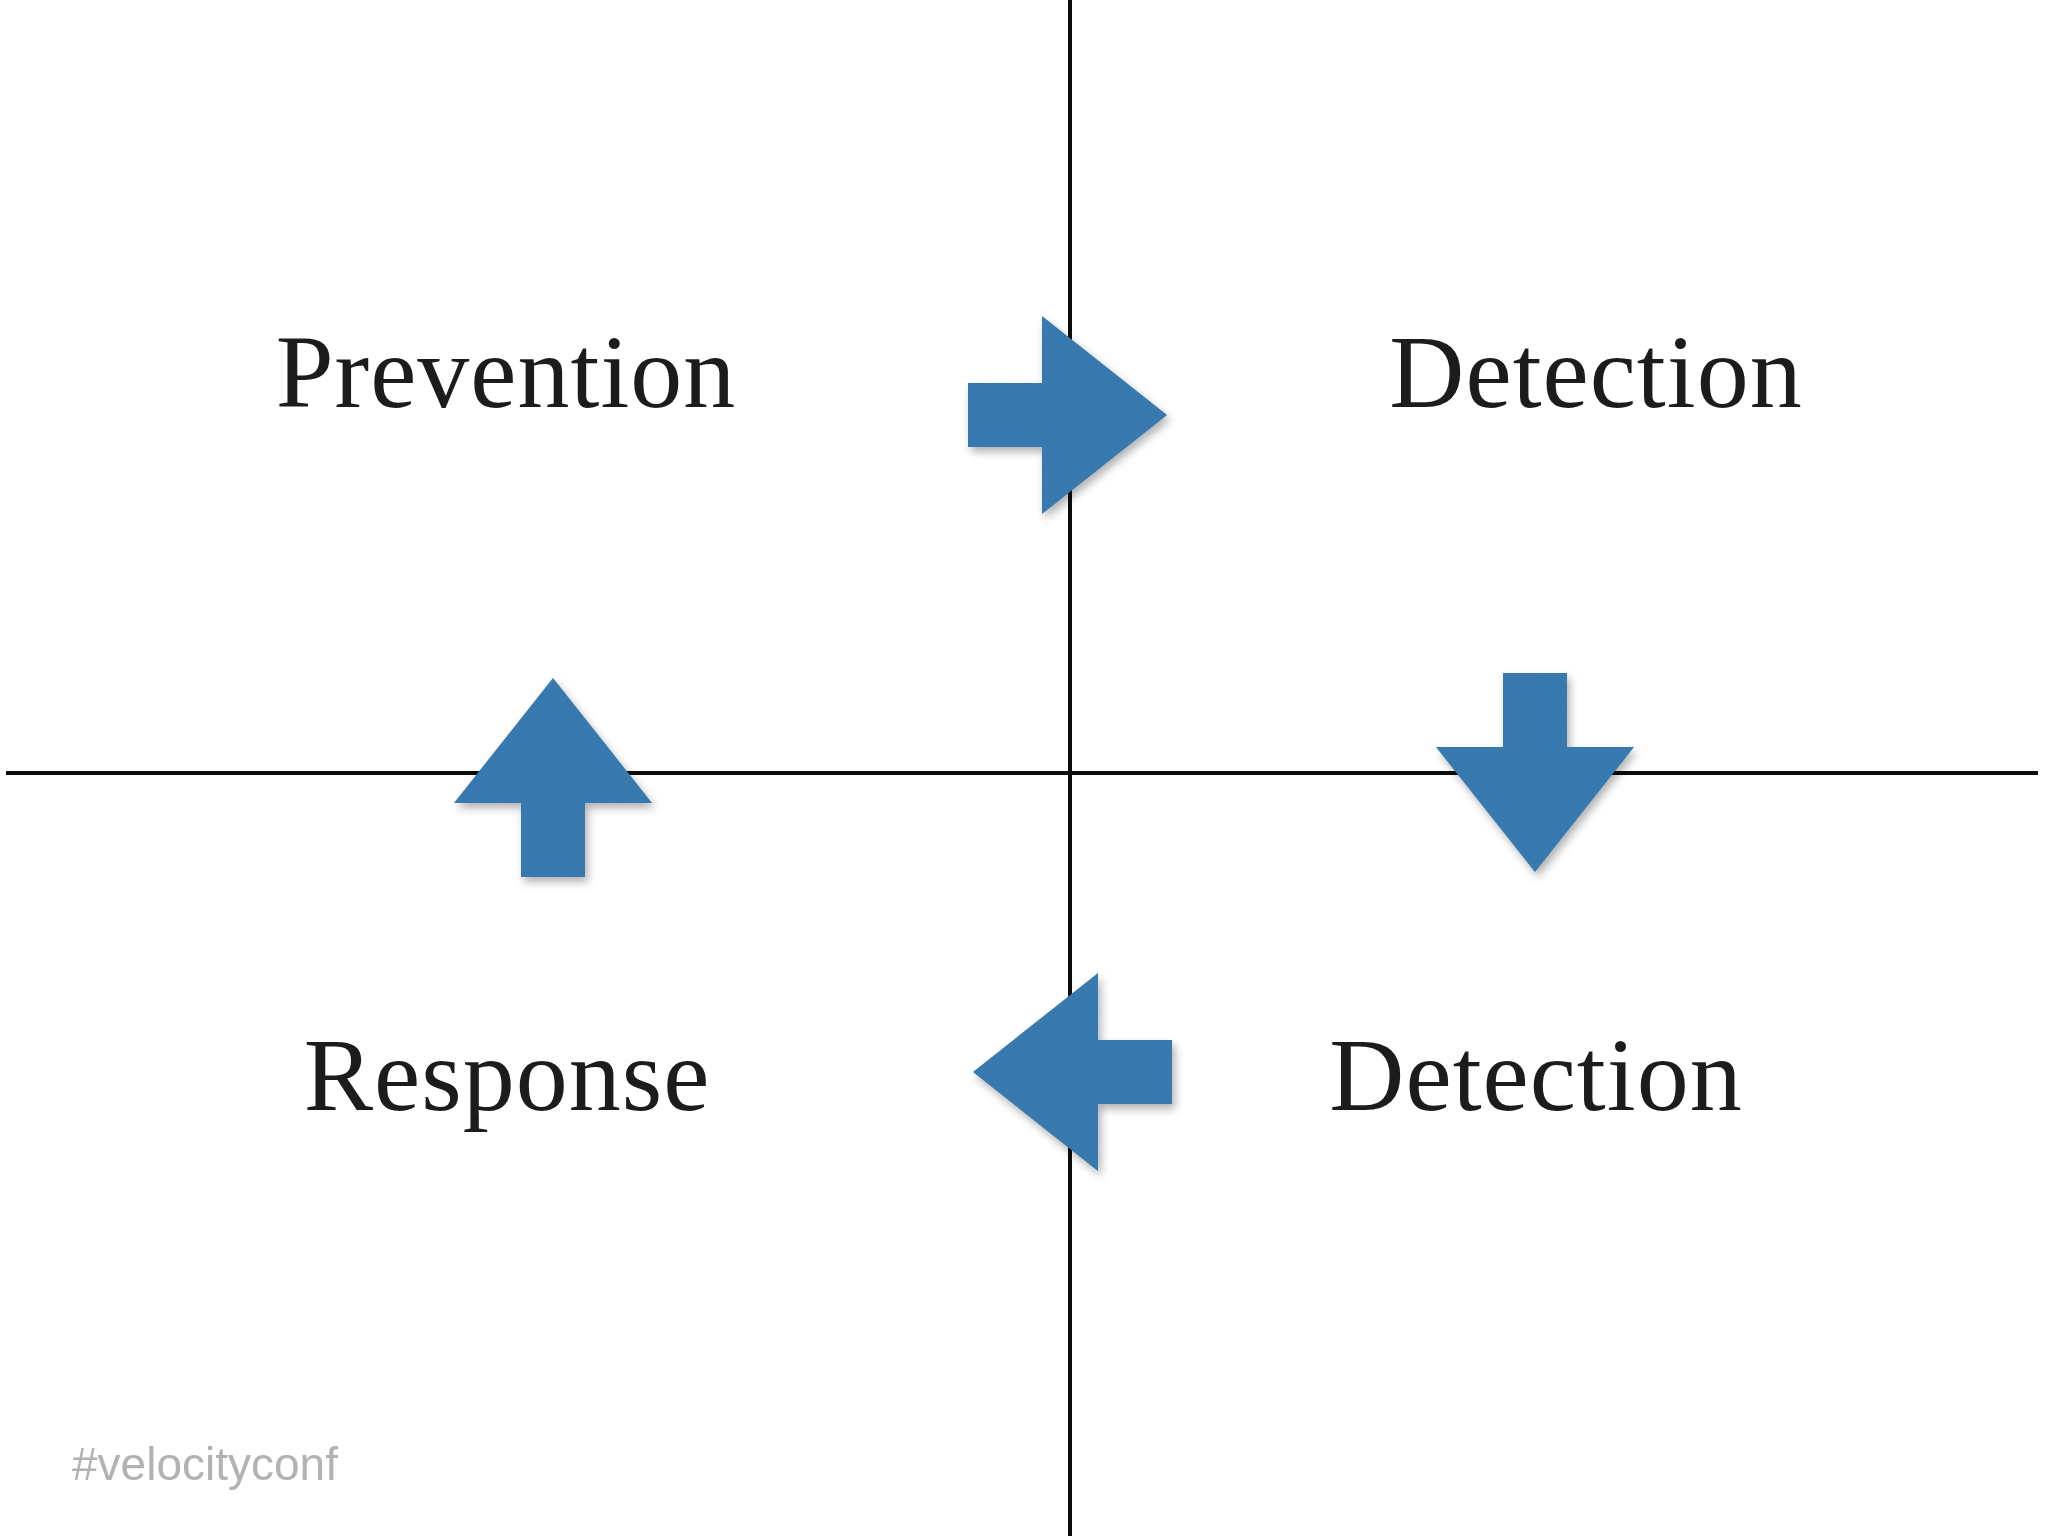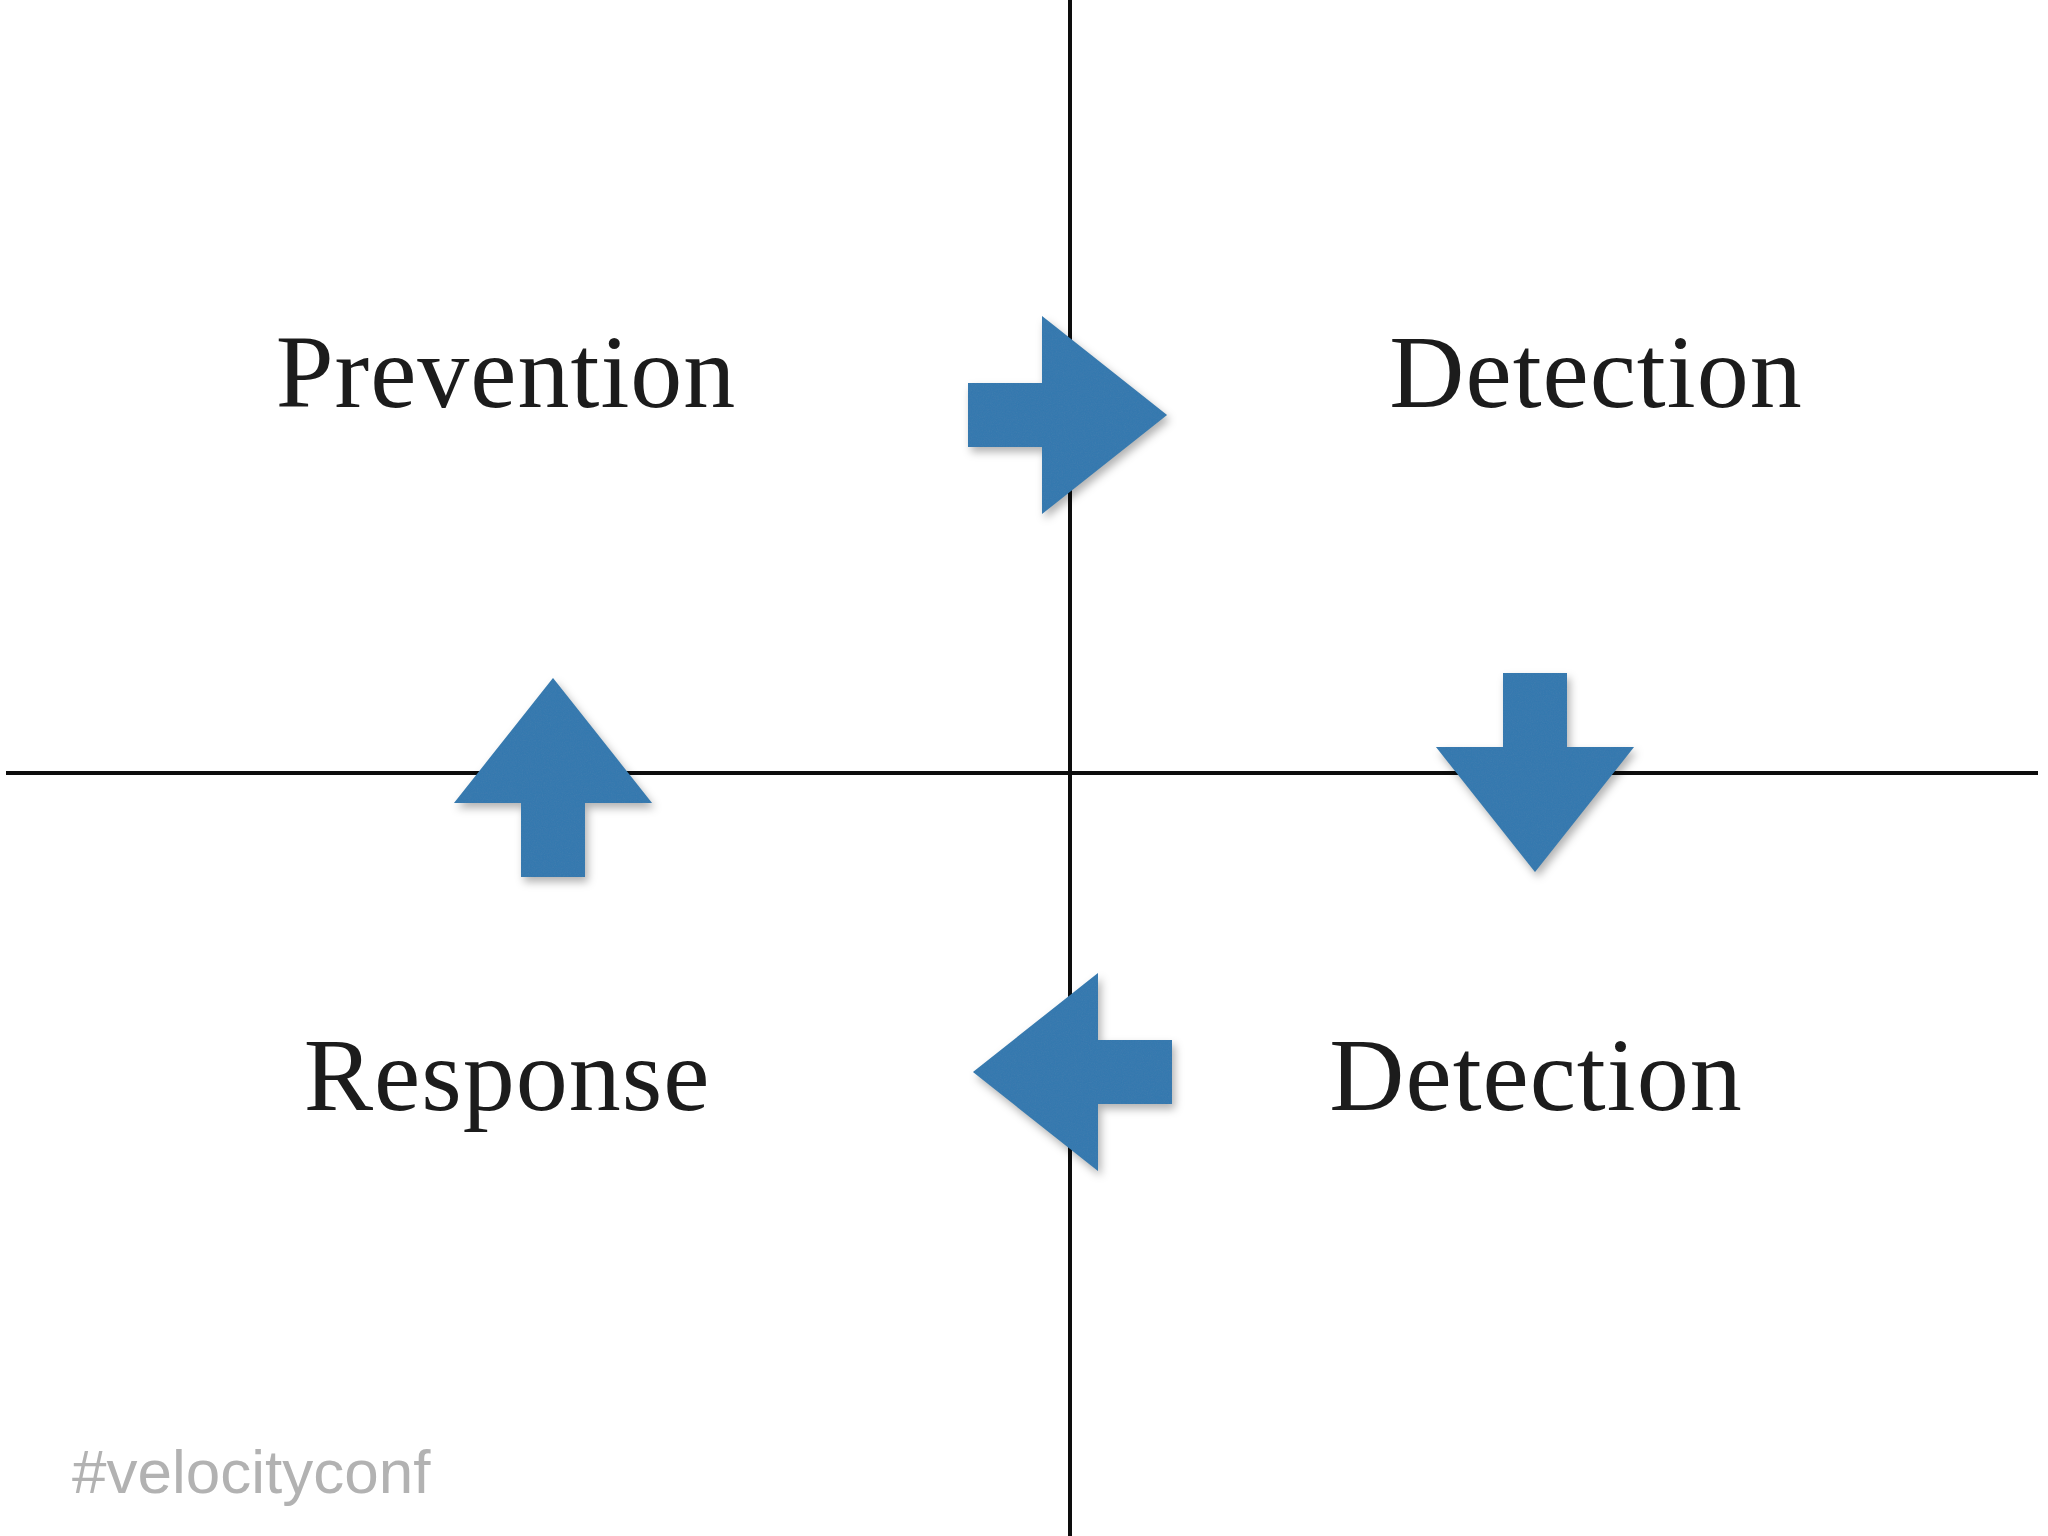--- a/index.html
+++ b/index.html
@@ -44,21 +44,21 @@
   .arrow.right{left:968px;top:315px;}
   .arrow.down{left:1435px;top:673px;}
   .arrow.down svg{transform:rotate(90deg);}
   .arrow.left{left:972px;top:972px;}
   .arrow.left svg{transform:rotate(180deg);}
   .arrow.up{left:453px;top:677px;}
   .arrow.up svg{transform:rotate(270deg);}
   .footer-text{
     position:absolute;
     top:1441px;
-    font-size:62px;
+    font-size:46px;
     font-weight:300;
     line-height:1;
     color:var(--footer-text,#b2b2b2);
     white-space:nowrap;
   }
   .footer-text.left{left:72px;}
   .footer-text.right{right:36px;}
   .svg-defs{position:absolute;width:0;height:0;overflow:hidden;}
 </style>
 </head>

